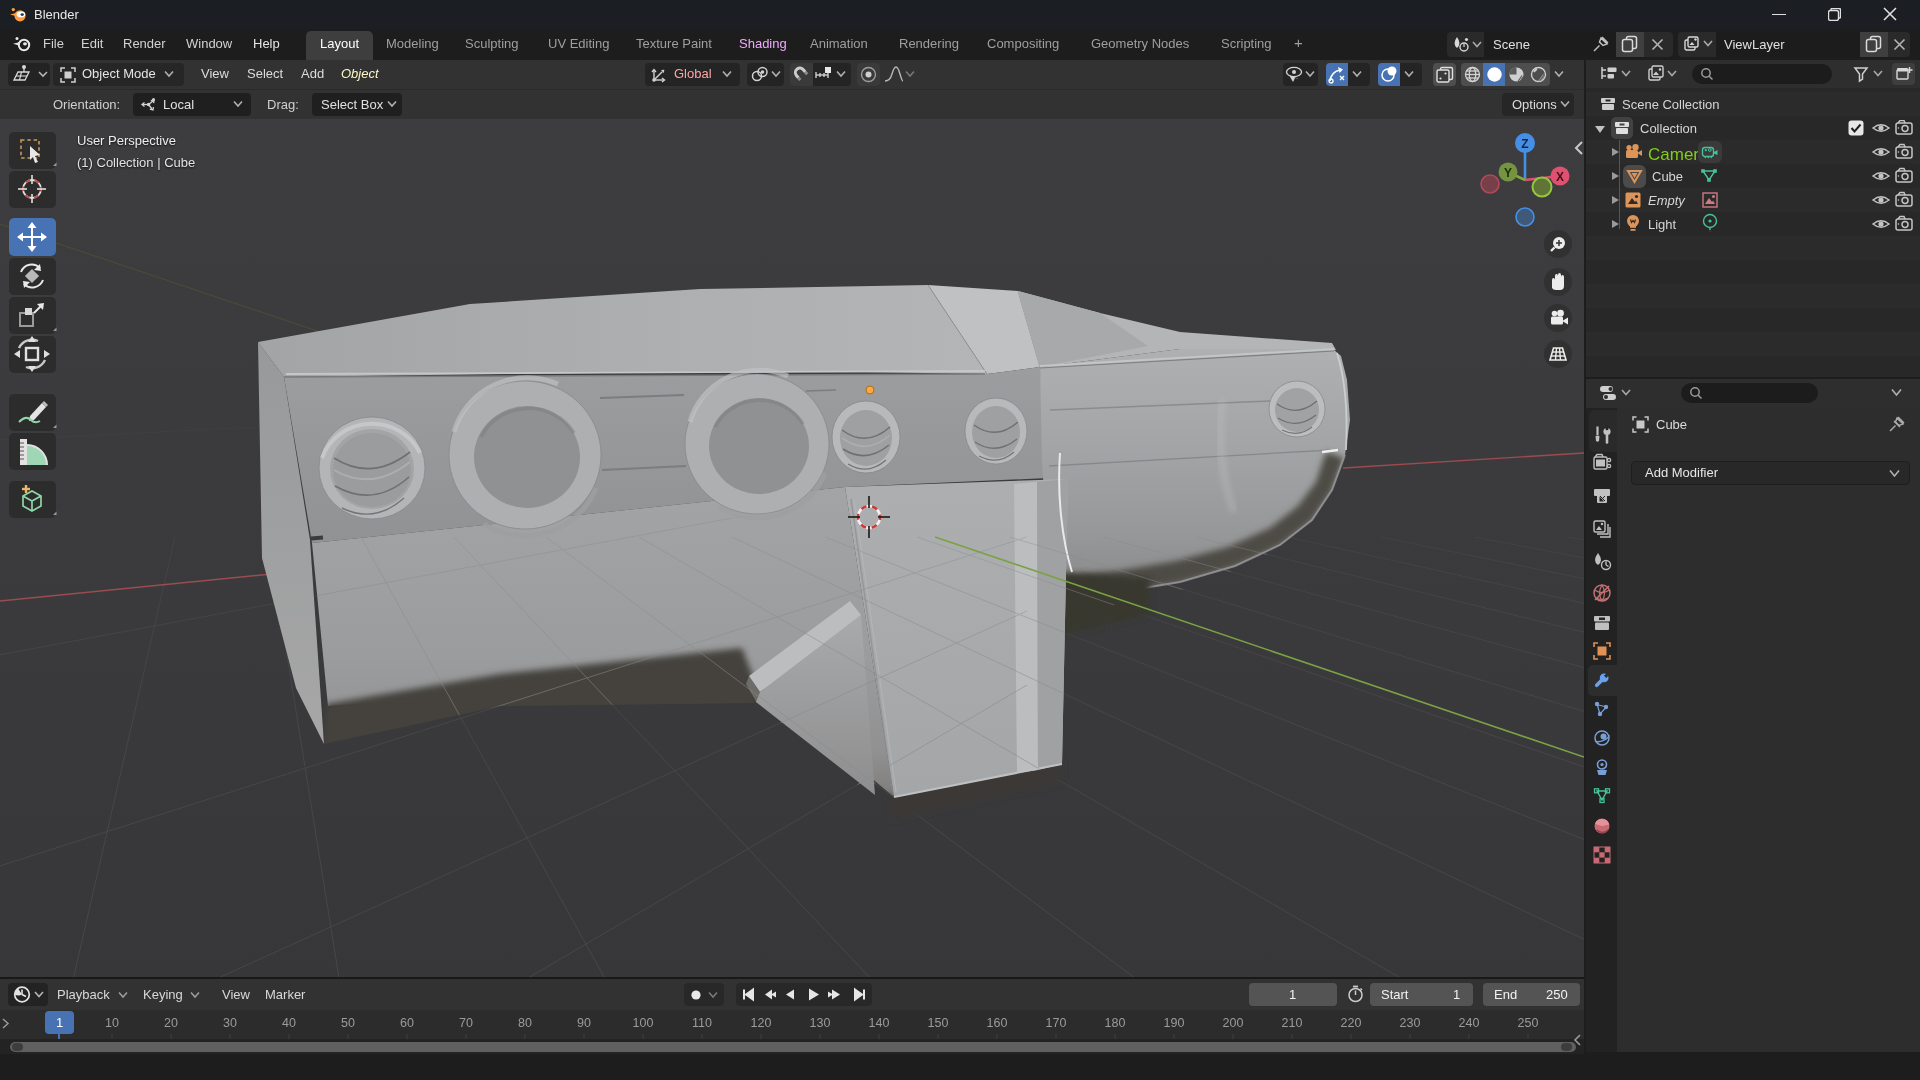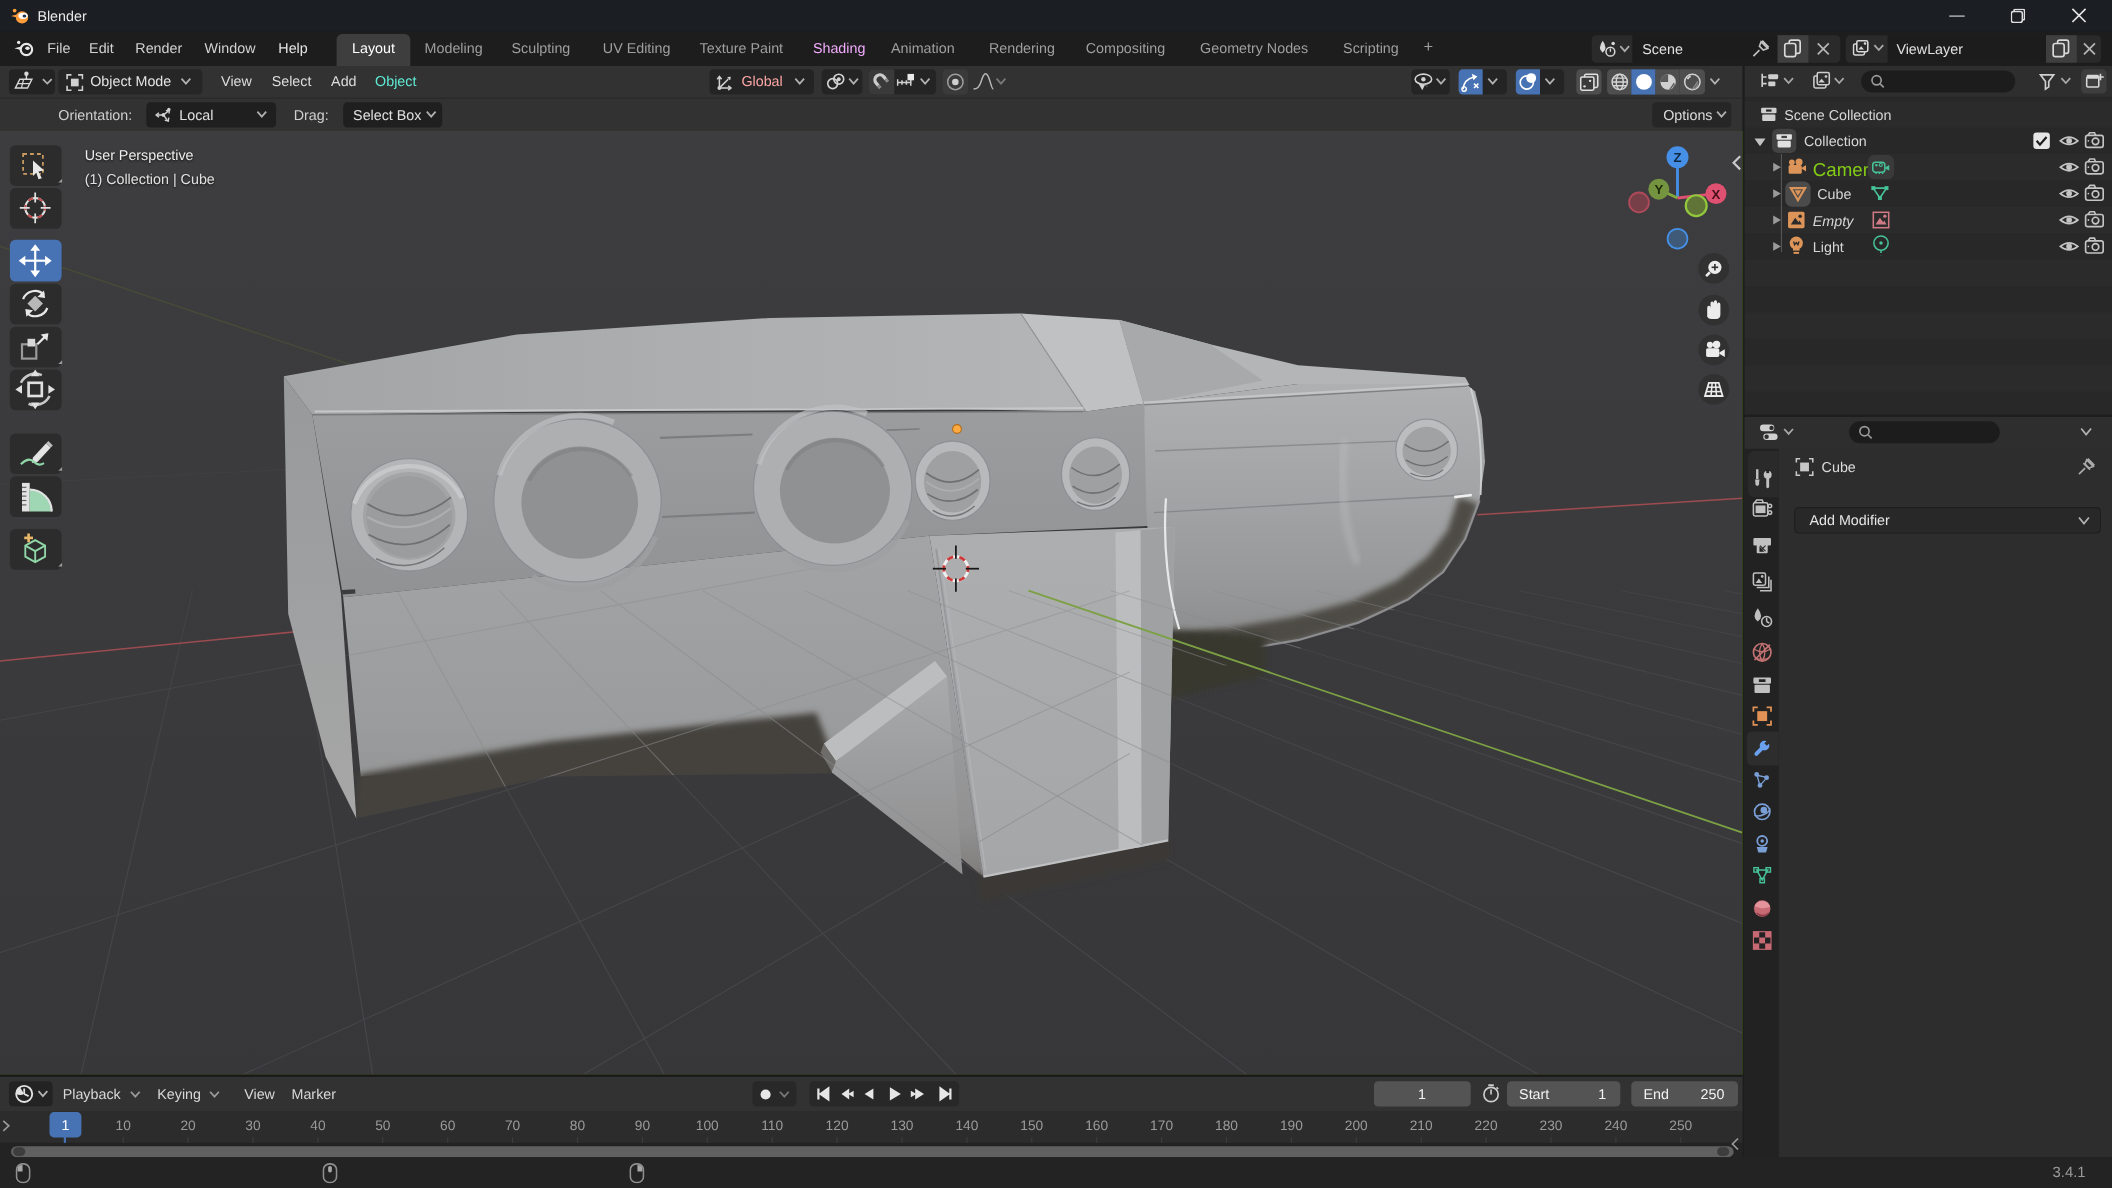--- a/index.html
+++ b/index.html
@@ -121,21 +121,21 @@
       </g>
       <rect x="4.5" y="4.5" width="7" height="7" fill="#d0d0d0"></rect>
     </svg>
     <div class="txt" style="left:82px;top:6px;font-size:13px;color:#e4e4e4;">Object Mode</div>
     <svg class="abs" style="left:164px;top:10px" width="10" height="8" viewBox="0 0 10 8">
         <path d="M1,1.5 L5,6 L9,1.5" fill="none" stroke="#b0b0b0" stroke-width="1.6"></path>
       </svg>
     <div class="txt" style="left:201px;top:6px;font-size:13px;color:#dcdcdc;">View</div>
     <div class="txt" style="left:247px;top:6px;font-size:13px;color:#dcdcdc;">Select</div>
     <div class="txt" style="left:301px;top:6px;font-size:13px;color:#dcdcdc;">Add</div>
-    <div class="txt" style="left:341px;top:6px;font-size:13px;color:#5eead4;">Object</div>
+    <div class="txt" style="left:341px;top:6px;font-size:13px;color:#fef9c3;font-style:italic;">Object</div>
 
     <div class="abs" style="left:645px;top:3px;width:95px;height:23px;background:#242424;border-radius:4px;"></div>
     <svg class="abs" style="left:651px;top:6px" width="17" height="17" viewBox="0 0 17 17">
       <g stroke="#d2d2d2" stroke-width="1.4" fill="none">
         <line x1="3" y1="14" x2="3" y2="4"></line>
           <path d="M1,6 L3,3.5 L5,6"></path>
         <line x1="3" y1="14" x2="13" y2="14"></line>
           <path d="M11,12 L13.5,14 L11,16"></path>
         <line x1="4" y1="13" x2="11" y2="6"></line>
           <path d="M10.5,4.8 L12.5,4.5 L12.2,6.6"></path>
@@ -1176,29 +1176,14 @@
       </g>
     </svg>
 
     <div class="abs" style="left:45px;top:82px;width:279px;height:24px;background:#282828;border:1px solid #1e1e1e;border-radius:4px;"></div>
     <div class="txt" style="left:59px;top:86px;font-size:13px;color:#e6e6e6;">Add Modifier</div>
     <svg class="abs" style="left:303px;top:90px" width="11" height="9" viewBox="0 0 11 9">
         <path d="M1,1.5 L5.5,7 L10,1.5" fill="none" stroke="#b0b0b0" stroke-width="1.6"></path>
       </svg>
   </div>
 
-  <div class="abs" style="left:0;top:1052px;width:1920px;height:28px;background:#232323;">
-    <svg class="abs" style="left:14px;top:5px" width="14" height="19" viewBox="0 0 14 19">
-      <rect x="1" y="1" width="12" height="17" rx="5.5" fill="none" stroke="#8f8f8f" stroke-width="1.5"></rect>
-      <path d="M2,8 L2,6 Q2,2 6.5,2 L6.5,8 Z" fill="#a6a6a6"></path>
-    </svg>
-    <svg class="abs" style="left:293px;top:5px" width="14" height="19" viewBox="0 0 14 19">
-      <rect x="1" y="1" width="12" height="17" rx="5.5" fill="none" stroke="#8f8f8f" stroke-width="1.5"></rect>
-      <rect x="5.3" y="3" width="3.4" height="6" rx="1.6" fill="#a6a6a6"></rect>
-    </svg>
-    <svg class="abs" style="left:572px;top:5px" width="14" height="19" viewBox="0 0 14 19">
-      <rect x="1" y="1" width="12" height="17" rx="5.5" fill="none" stroke="#8f8f8f" stroke-width="1.5"></rect>
-      <path d="M12,8 L12,6 Q12,2 7.5,2 L7.5,8 Z" fill="#a6a6a6"></path>
-    </svg>
-    <div class="txt" style="left:1866px;top:6px;font-size:13.5px;color:#999999;">3.4.1</div>
-  </div>
 
 </div>
 
 </body></html>

